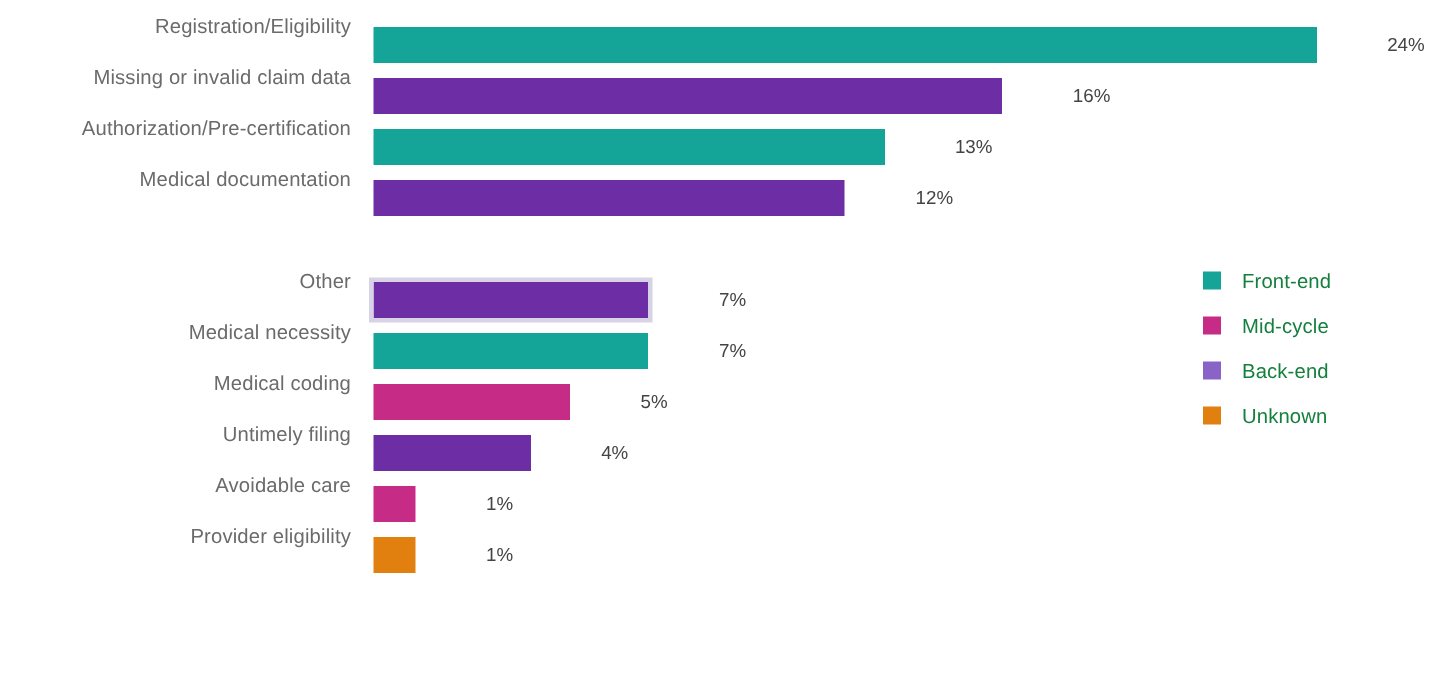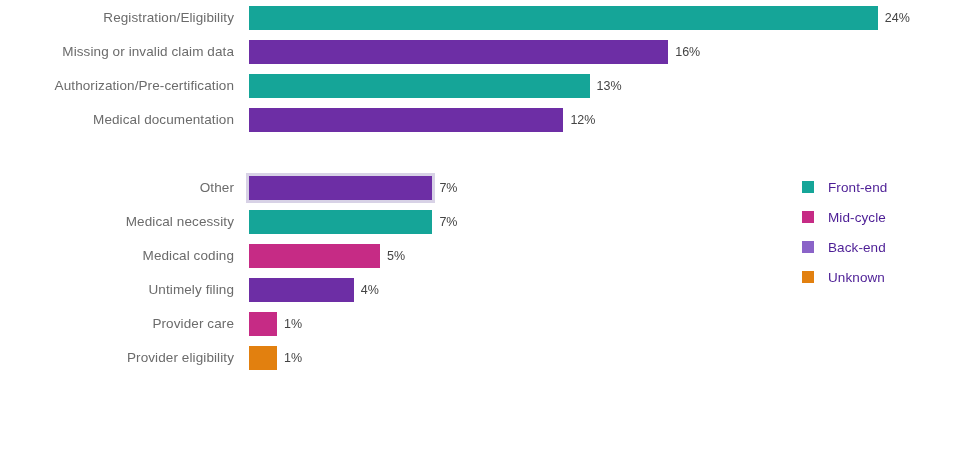--- a/index.html
+++ b/index.html
@@ -46,24 +46,25 @@
     font-size: 13.5px;
     color: #6b6b6b;
     line-height: 24px;
     white-space: nowrap;
     letter-spacing: 0.1px;
   }
 
   .bar-wrap {
     position: absolute;
     left: 249px;
-    top: 0;
+    top: 12px;
     height: 24px;
     display: flex;
     align-items: center;
+    gap: 40px;
   }
 
   .bar {
     height: 24px;
     box-sizing: border-box;
   }
 
   .bar.is-highlighted {
     outline: 3px solid #d8d2e6;
     outline-offset: 0px;
@@ -93,21 +94,21 @@
 
   .legend-swatch {
     width: 12px;
     height: 12px;
     flex: 0 0 12px;
   }
 
   .legend-label {
     margin-left: 14px;
     font-size: 13.5px;
-    color: #4c1d95;
+    color: #15803d;
     white-space: nowrap;
     letter-spacing: 0.1px;
   }
 </style>
 </head>
 <body>
 
 <div id="chart-root">
 
   <div id="plot-area">
@@ -161,21 +162,21 @@
         </div>
       </div>
       <div class="bar-row" style="top: 278px;">
         <div class="cat-label">Untimely filing</div>
         <div class="bar-wrap" style="left: 249px;">
           <div class="bar" style="width: 104.8px; height: 24px; background: rgb(109, 46, 165);"></div>
           <div class="bar-value">4%</div>
         </div>
       </div>
       <div class="bar-row" style="top: 312px;">
-        <div class="cat-label">Provider care</div>
+        <div class="cat-label">Avoidable care</div>
         <div class="bar-wrap" style="left: 249px;">
           <div class="bar" style="width: 28px; height: 24px; background: rgb(198, 43, 133);"></div>
           <div class="bar-value">1%</div>
         </div>
       </div>
       <div class="bar-row" style="top: 346px;">
         <div class="cat-label">Provider eligibility</div>
         <div class="bar-wrap" style="left: 249px;">
           <div class="bar" style="width: 28px; height: 24px; background: rgb(226, 128, 15);"></div>
           <div class="bar-value">1%</div>

